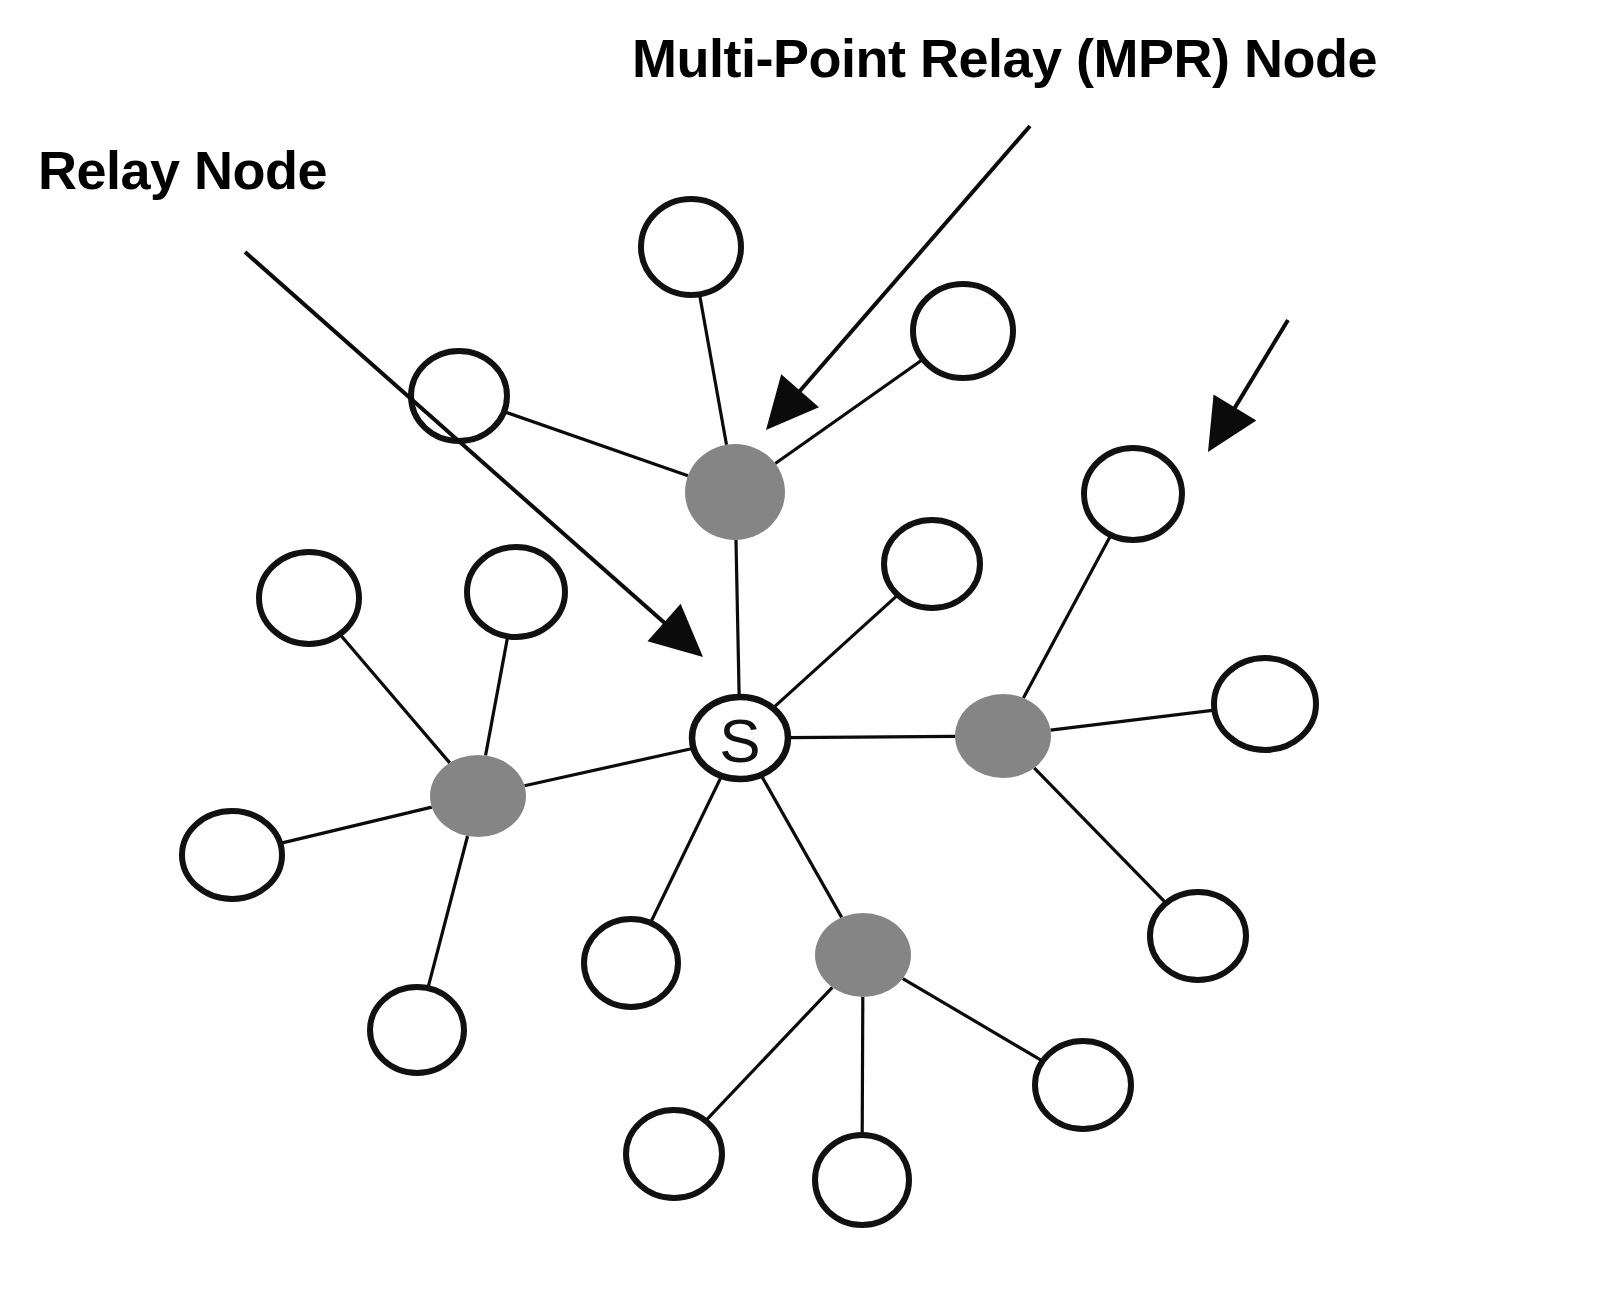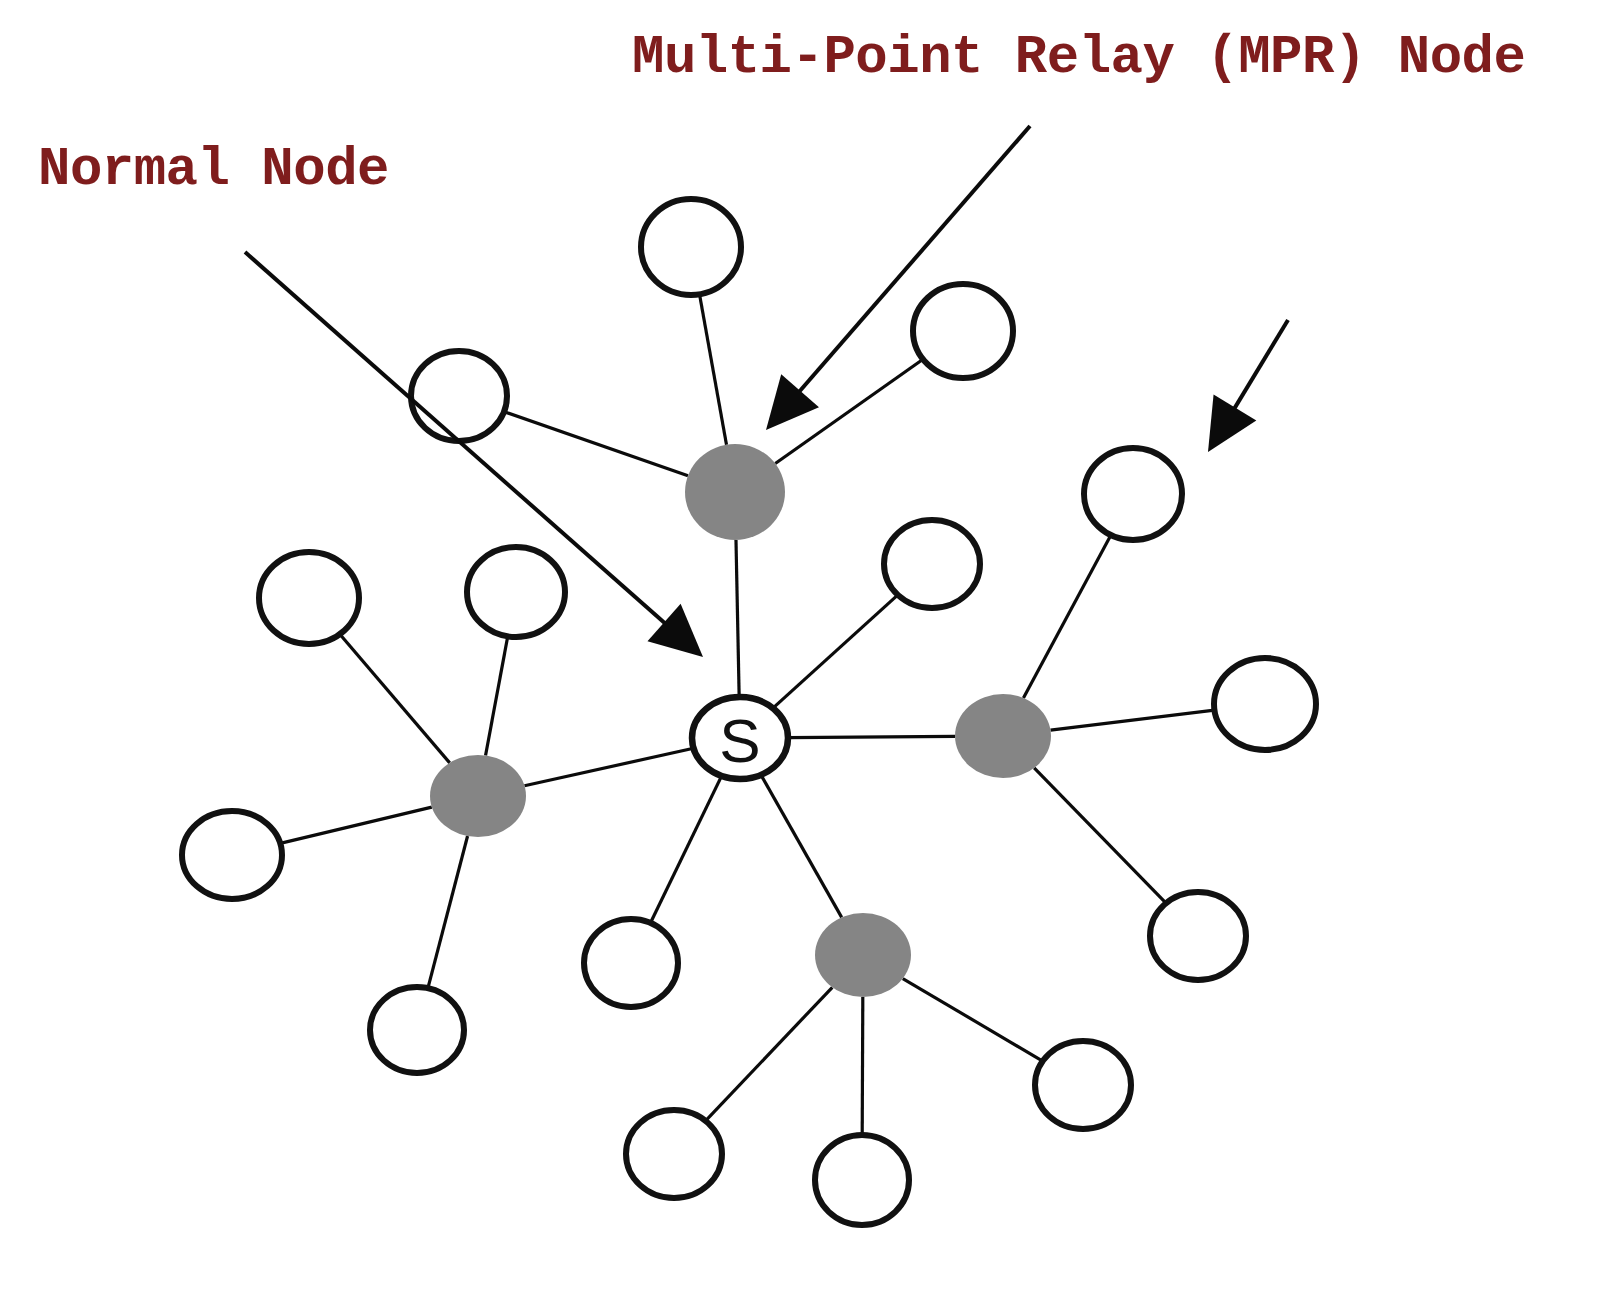--- a/index.html
+++ b/index.html
@@ -62,25 +62,25 @@
     stroke-width: 4;
     fill: none;
     stroke-linecap: butt;
   }
   .ann-head {
     fill: #0b0b0b;
     stroke: none;
   }
   .ann-text {
     position: absolute;
-    font-family: Liberation Mono, monospace;
+    font-family: Liberation Sans, sans-serif;
     font-weight: bold;
     font-size: 54px;
     line-height: 1.05;
-    color: #7f1d1d;
+    color: #000000;
     white-space: nowrap;
     letter-spacing: -0.5px;
   }
   #label-source-node { left: 38px;  top: 142px; }
   #label-mpr-node    { left: 632px; top: 30px;  }
   #label-normal-node { left: 1180px; top: 232px; }
 </style>
 </head>
 <body>
 
@@ -174,18 +174,18 @@
     <g id="annotations-layer">
         <line x1="245" y1="252" x2="670.04" y2="627.85" class="ann-line"></line>
         <polygon points="703.00,657.00 647.48,641.28 680.61,603.83" class="ann-head"></polygon>
         <line x1="1030" y1="126" x2="794.85" y2="396.78" class="ann-line"></line>
         <polygon points="766.00,430.00 781.22,374.35 818.97,407.13" class="ann-head"></polygon>
         <line x1="1288" y1="320" x2="1230.81" y2="414.37" class="ann-line"></line>
         <polygon points="1208.00,452.00 1213.57,394.57 1256.33,420.49" class="ann-head"></polygon>
       </g>
   </svg>
 
-  <div class="ann-text" id="label-source-node">Normal Node</div>
+  <div class="ann-text" id="label-source-node">Relay Node</div>
 
   <div class="ann-text" id="label-mpr-node">Multi-Point Relay (MPR) Node</div>
 
 
 </div>
 
 </body></html>

